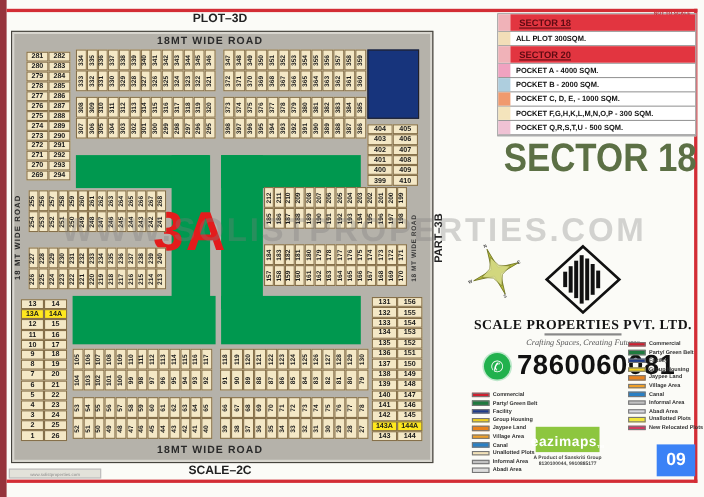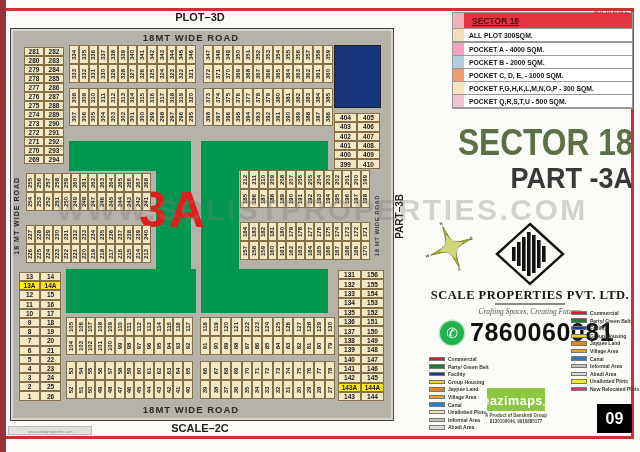--- a/index.html
+++ b/index.html
@@ -102,21 +102,21 @@
   .ml-label{font-size:5px;font-weight:bold;color:#333;margin-left:3px;white-space:nowrap;}
 
   .eazimaps{position:absolute;left:487px;top:388px;width:58px;height:23px;
        background:var(--brand,#8dc63f);color:#fff;display:flex;align-items:flex-end;
        justify-content:center;font-size:12.5px;font-weight:bold;letter-spacing:.5px;
        padding-bottom:3px;}
   .eazimaps sup{font-size:4px;}
   .eazi-sub{position:absolute;left:476px;top:413px;width:80px;text-align:center;
        font-size:4.5px;font-weight:bold;color:#444;line-height:1.4;}
 
-  .page-badge{position:absolute;left:597px;top:404px;width:35px;height:29px;background:#000000;
+  .page-badge{position:absolute;left:597px;top:404px;width:35px;height:29px;background:#3b82f6;
        color:#fff;font-size:16px;font-weight:900;display:flex;align-items:center;justify-content:center;}
 
   .watermark{position:absolute;left:12px;top:193px;width:620px;text-align:center;
        font-size:30px;font-weight:800;letter-spacing:2.5px;color:rgba(125,125,125,.32);
        z-index:60;pointer-events:none;white-space:nowrap;}
   .watermark-strip{position:absolute;left:8px;top:426px;width:84px;height:9px;background:#e3e2da;
        border:0.5px solid #bbb;font-size:4px;color:#8a8a8a;text-align:center;line-height:9px;
        overflow:hidden;}
 </style>
 </head>
@@ -1385,20 +1385,21 @@
     <div class="lt-head" data-interactable="false">SECTOR 18</div>
   </div>
   <div data-interactable="false">
       <div class="lt-row" data-interactable="false">
         <div class="lt-swatch" data-interactable="false" style="background: rgb(242, 222, 184);"></div>
         <div class="lt-label" data-interactable="false">ALL PLOT  300SQM.</div>
       </div>
     </div>
   <div class="lt-row" data-interactable="false">
     <div class="lt-swatch" style="background:#f0b2b8" data-interactable="false"></div>
+    <div class="lt-head" data-interactable="false">SECTOR 20</div>
   </div>
   <div data-interactable="false">
       <div class="lt-row" data-interactable="false">
         <div class="lt-swatch" data-interactable="false" style="background: rgb(240, 162, 192);"></div>
         <div class="lt-label" data-interactable="false">POCKET A    -   4000 SQM.</div>
       </div>
       <div class="lt-row" data-interactable="false">
         <div class="lt-swatch" data-interactable="false" style="background: rgb(174, 206, 222);"></div>
         <div class="lt-label" data-interactable="false">POCKET B    -   2000 SQM.</div>
       </div>
@@ -1414,21 +1415,20 @@
         <div class="lt-swatch" data-interactable="false" style="background: rgb(240, 194, 212);"></div>
         <div class="lt-label" data-interactable="false">POCKET Q,R,S,T,U    -   500 SQM.</div>
       </div>
     </div>
 </div>
 
 <div class="nts" data-interactable="false">NOT TO SCALE</div>
 
 <div class="title-block" data-interactable="false">
   <div><span class="tb-l2" data-interactable="false">SECTOR 18</span></div>
-  <div><span class="tb-l3" data-interactable="false">PART -3A</span></div>
 </div>
 
 <div class="compass" data-interactable="false">
   <svg width="46" height="46" viewBox="0 0 46 46">
     <polygon points="23,1 26,20 45,23 26,26 23,45 20,26 1,23 20,20" fill="#b7bd3e" stroke="#6b6f1e" stroke-width="0.7"></polygon>
     <polygon points="23,9 27.5,18.5 37,23 27.5,27.5 23,37 18.5,27.5 9,23 18.5,18.5" fill="#d8dc8a" stroke="#6b6f1e" stroke-width="0.5" opacity="0.85"></polygon>
   </svg>
   <span class="pt" style="left:21px;top:-5px" data-interactable="false">N</span>
   <span class="pt" style="left:44px;top:20px" data-interactable="false">E</span>
   <span class="pt" style="left:21px;top:44px" data-interactable="false">S</span>

